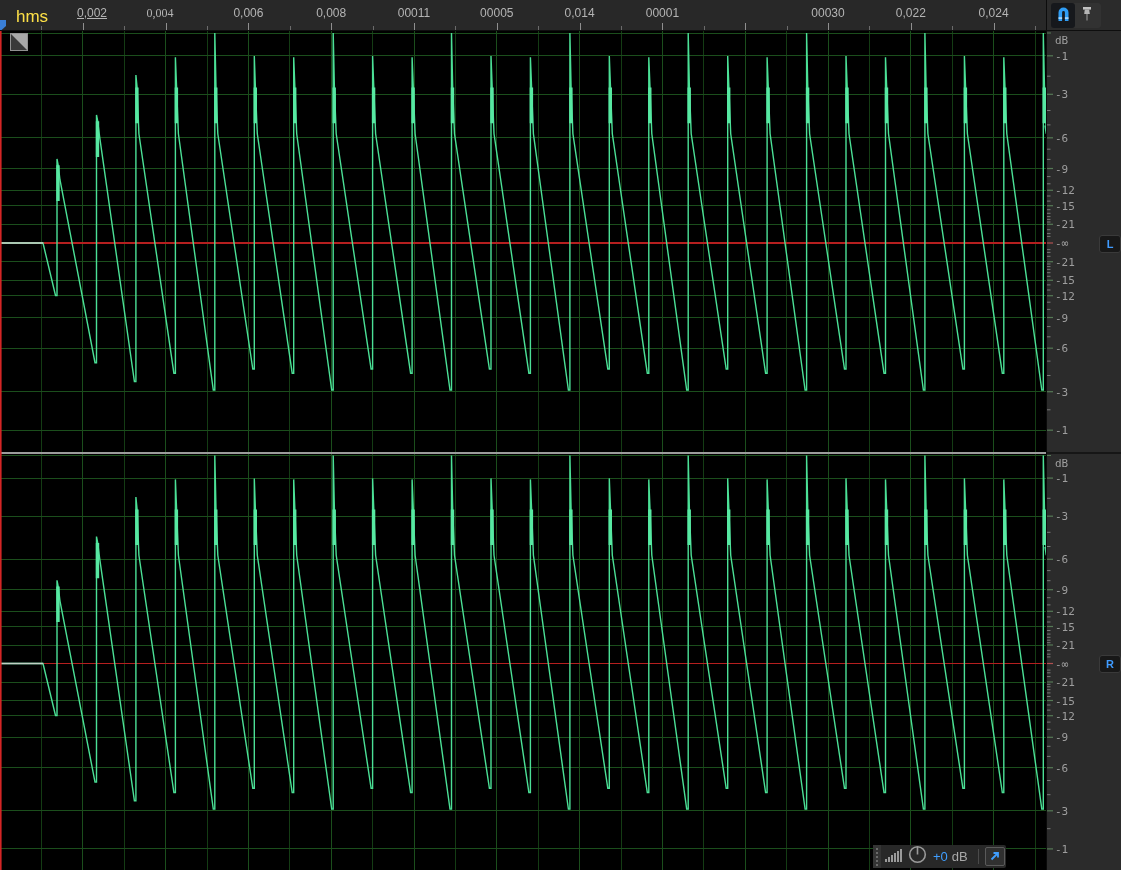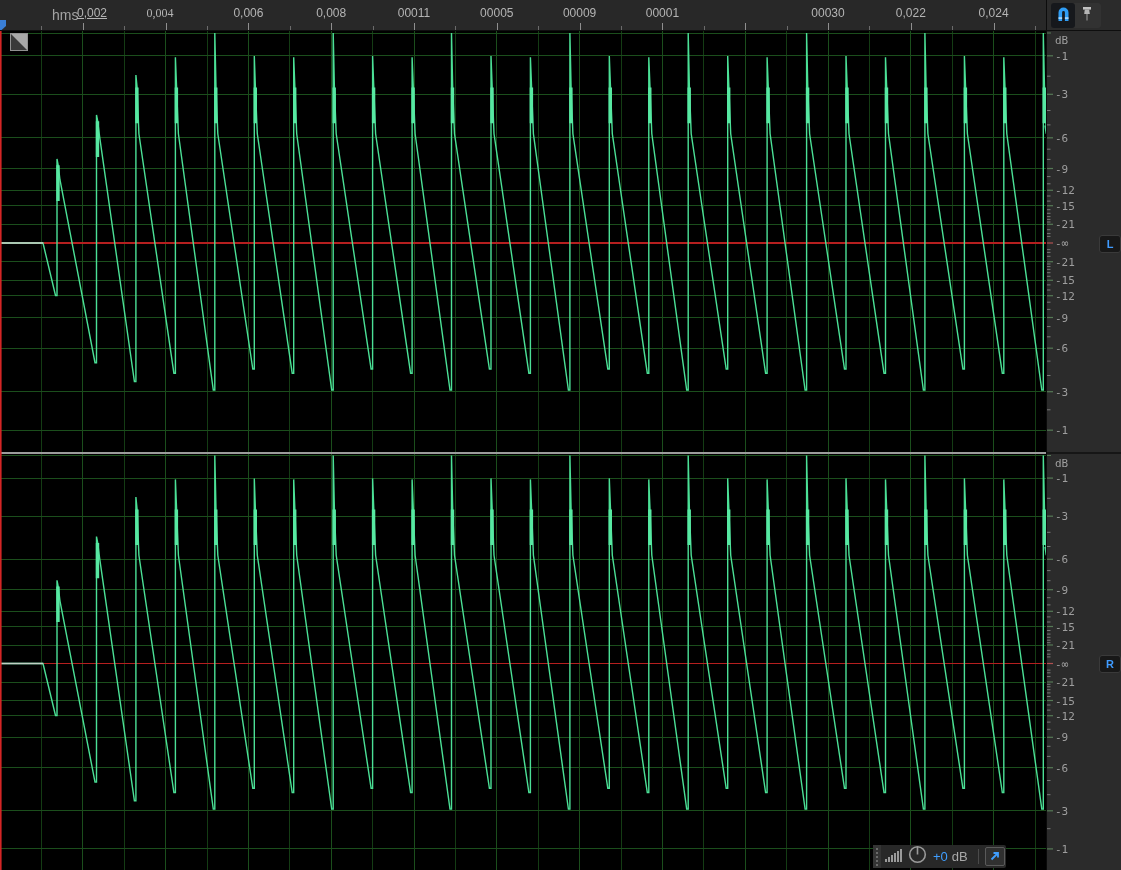--- a/index.html
+++ b/index.html
@@ -1,21 +1,21 @@
 <!DOCTYPE html>
 <html><head>
 <meta charset="utf-8">
 <style>
   html,body{margin:0;padding:0;background:#000;}
   #app{position:relative;width:1121px;height:870px;overflow:hidden;background:#000;
        font-family:"Liberation Sans",sans-serif;}
   
   #ruler{position:absolute;left:0;top:0;width:1046px;height:31px;background:#282828;
          border-bottom:1px solid #0e0e0e;box-sizing:border-box;overflow:hidden;}
-  #ruler .mode{position:absolute;left:16px;top:7px;font-size:14px;color:#a3a3a3;margin-left:36px;}
+  #ruler .mode{position:absolute;left:16px;top:7px;font-size:17px;color:#fde047;}
   #ruler .tlabel{position:absolute;top:6px;transform:translateX(-50%);font-size:12px;color:#b4b4b4;}
   #ruler .tick-major{position:absolute;bottom:0;width:1px;height:7px;background:#8f8f8f;}
   #ruler .tick-minor{position:absolute;bottom:0;width:1px;height:4px;background:#6b6b6b;}
   #playhead-head{position:absolute;left:-5px;top:20px;width:11px;height:11px;background:#3a7fd6;
          clip-path:polygon(0 0,100% 0,100% 55%,50% 100%,0 55%);}
   
   #corner{position:absolute;left:1046px;top:0;width:75px;height:31px;background:#2b2b2b;
           border-bottom:1px solid #0e0e0e;border-left:1px solid #0c0c0c;box-sizing:border-box;}
   #snapbox{position:absolute;left:4px;top:3px;width:50px;height:25px;background:#323232;border-radius:3px;
            display:flex;align-items:center;}
@@ -57,21 +57,21 @@
       <span class="tlabel" style="left: 160px; font-family: Liberation Serif, serif;">0,004</span>
       <div class="tick-major" style="left: 165.6px;"></div>
       <span class="tlabel" style="left: 248.4px;">0,006</span>
       <div class="tick-major" style="left: 248.4px;"></div>
       <span class="tlabel" style="left: 331.2px;">0,008</span>
       <div class="tick-major" style="left: 331.2px;"></div>
       <span class="tlabel" style="left: 414px;">00011</span>
       <div class="tick-major" style="left: 414px;"></div>
       <span class="tlabel" style="left: 496.8px;">00005</span>
       <div class="tick-major" style="left: 496.8px;"></div>
-      <span class="tlabel" style="left: 579.6px;">00009</span>
+      <span class="tlabel" style="left: 579.6px;">0,014</span>
       <div class="tick-major" style="left: 579.6px;"></div>
       <span class="tlabel" style="left: 662.4px;">00001</span>
       <div class="tick-major" style="left: 662.4px;"></div>
       <span class="tlabel" style="left: 745.2px; margin-top: 40px;">0,018</span>
       <div class="tick-major" style="left: 745.2px;"></div>
       <span class="tlabel" style="left: 828px;">00030</span>
       <div class="tick-major" style="left: 828px;"></div>
       <span class="tlabel" style="left: 910.8px;">0,022</span>
       <div class="tick-major" style="left: 910.8px;"></div>
       <span class="tlabel" style="left: 993.6px; text-align: right;">0,024</span>

